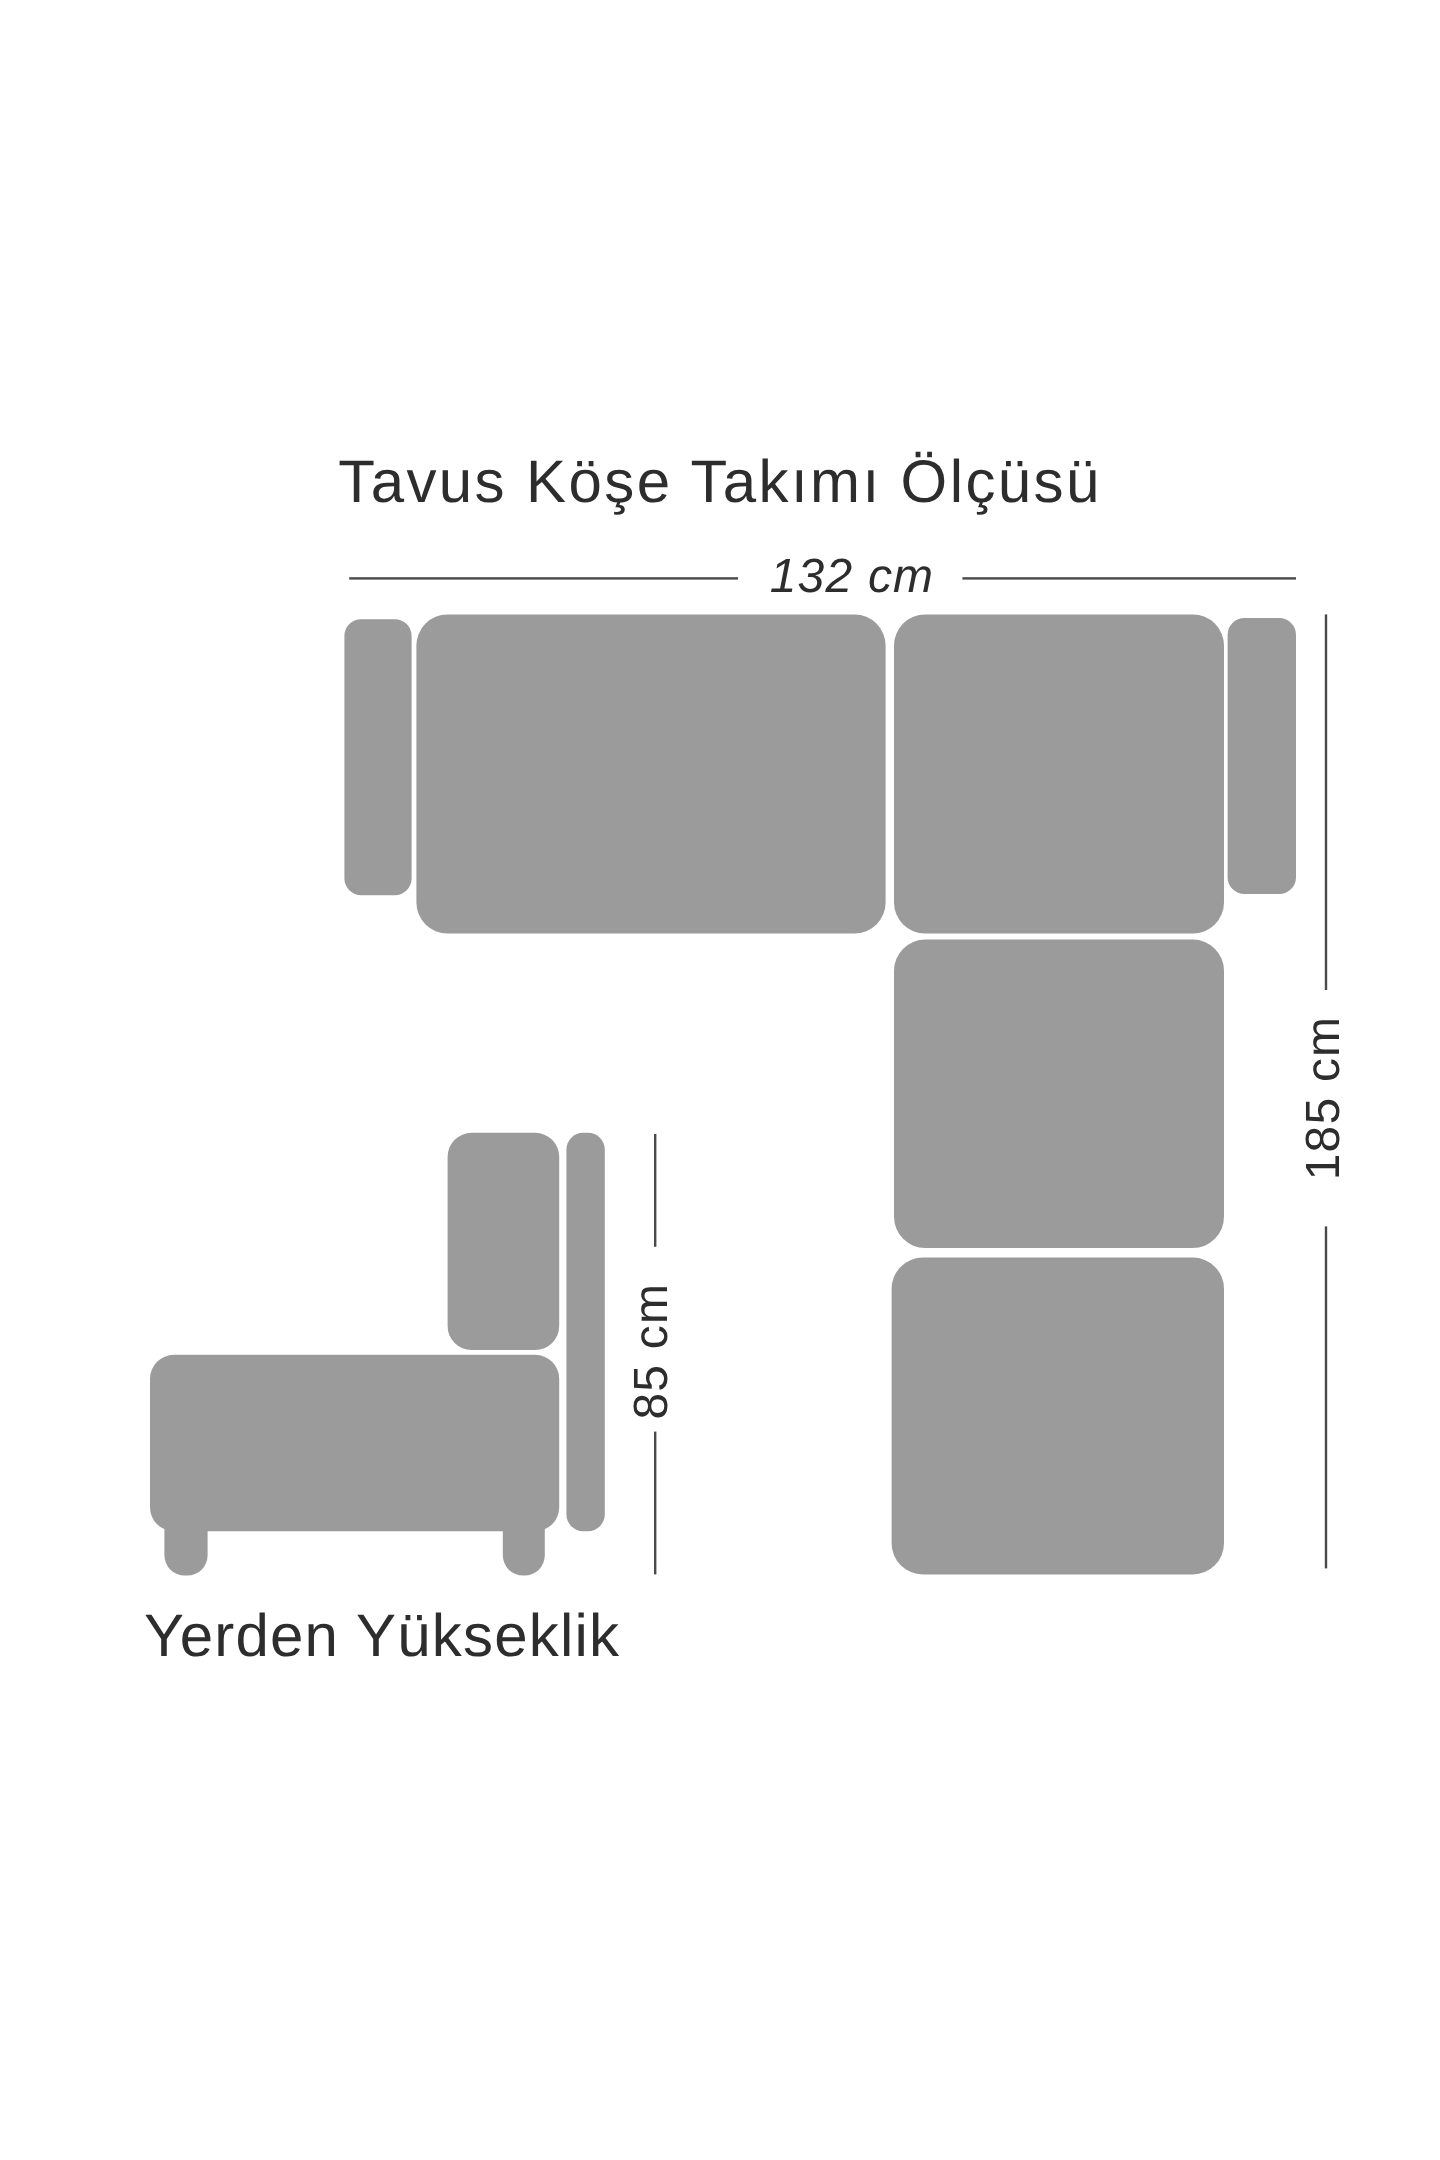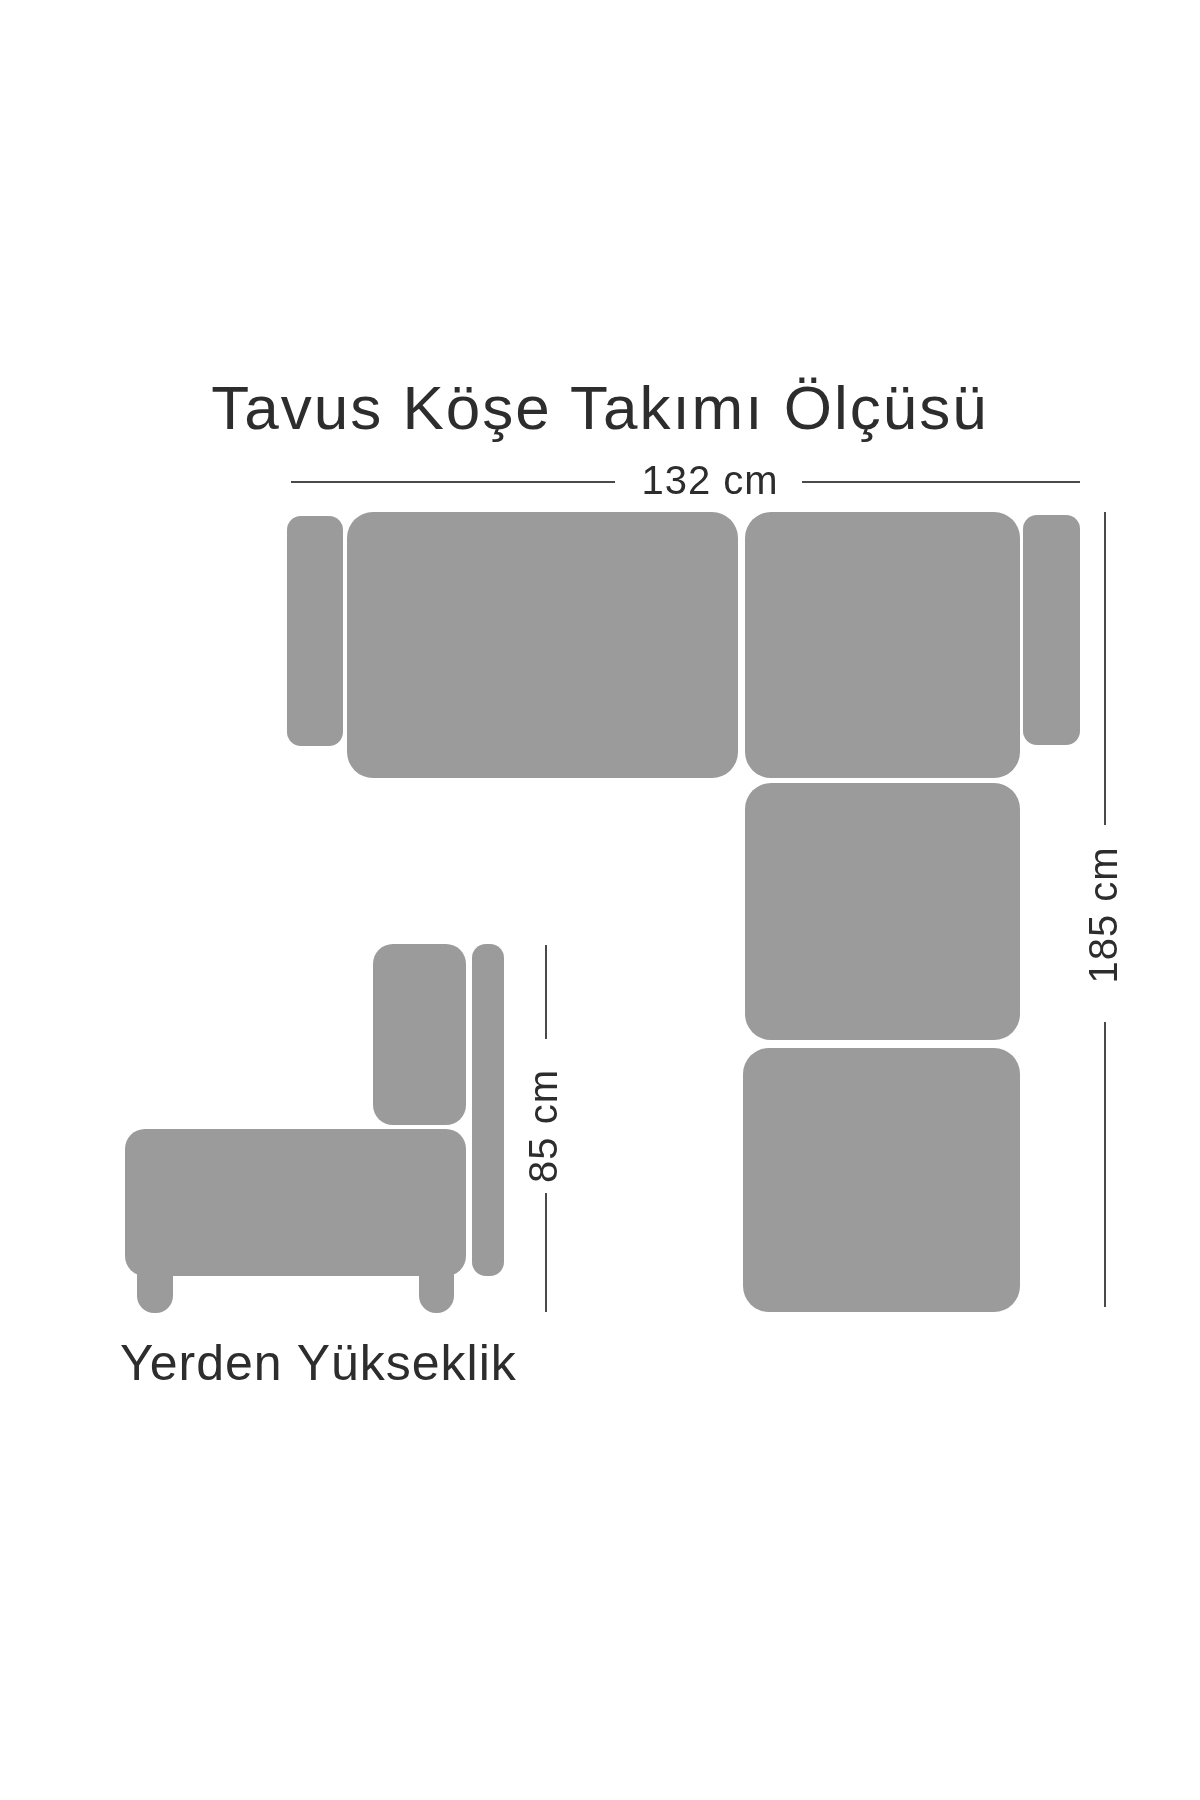--- a/index.html
+++ b/index.html
@@ -29,21 +29,21 @@
   .label {
     position: absolute;
     color: #2d2d2d;
     white-space: nowrap;
   }
   .title {
     left: 0;
     width: 1200px;
     top: 372px;
     text-align: center;
-    font-size: 62px;
+    font-size: 50px;
     font-weight: 300;
     letter-spacing: 2px;
   }
   .dim-label {
     font-size: 40px;
     font-weight: 300;
     letter-spacing: 1px;
   }
   .dim-label.rotated {
     transform: rotate(-90deg);
@@ -56,21 +56,21 @@
     top: 1334px;
     text-align: left;
     font-size: 50px;
     font-weight: 300;
     letter-spacing: 1px;
   }
 
   
   .dim-top-left  { left: 291px;  top: 481px; width: 324px; }
   .dim-top-right { left: 802px;  top: 481px; width: 278px; }
-  .dim-top-label { left: 630px;  top: 458px; width: 160px; text-align: center; }
+  .dim-top-label { left: 630px;  top: 458px; width: 160px; text-align: center; font-style: italic; }
 
   
   .plan-armrest-left  { left: 287px;  top: 516px;  width: 56px;  height: 230px; border-radius: 14px; }
   .plan-seat-main     { left: 347px;  top: 512px;  width: 391px; height: 266px; border-radius: 26px; }
   .plan-seat-corner   { left: 745px;  top: 512px;  width: 275px; height: 266px; border-radius: 26px; }
   .plan-armrest-right { left: 1023px; top: 515px;  width: 57px;  height: 230px; border-radius: 14px; }
   .plan-seat-mid      { left: 745px;  top: 783px;  width: 275px; height: 257px; border-radius: 26px; }
   .plan-seat-bottom   { left: 743px;  top: 1048px; width: 277px; height: 264px; border-radius: 26px; }
 
   

